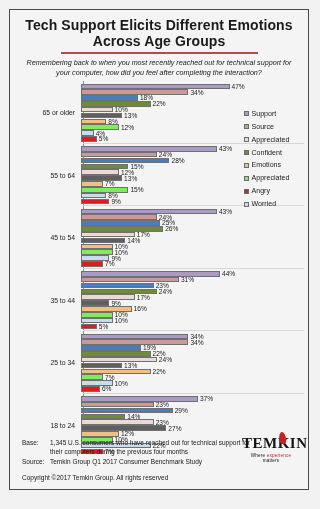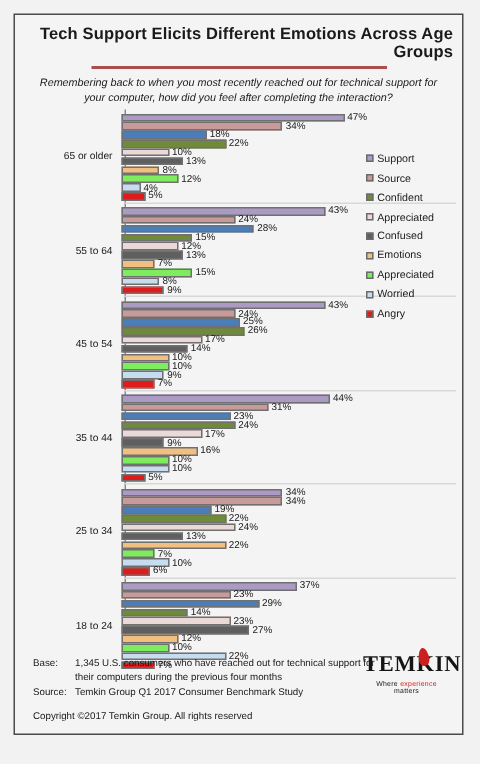--- a/index.html
+++ b/index.html
@@ -19,22 +19,22 @@
     left: 9px; top: 9px;
     width: 300px; height: 481px;
     border: 1.5px solid #4a4a4a;
     background: #f4f4f4;
     box-sizing: border-box;
     display: flex;
     flex-direction: column;
   }
   
   .title {
-    text-align: right;
-    font-size: 11px;
+    text-align: center;
+    font-size: 14px;
     font-weight: bold;
     color: #1a1a1a;
     letter-spacing: 0.1px;
     padding: 7px 6px 0 6px;
   }
   .title-rule {
     width: 197px;
     height: 1.6px;
     background: #a9504a;
     margin: 3px auto 0 auto;
@@ -501,46 +501,42 @@
       <div class="legend" id="legend">
           <div class="legend-item">
             <span class="legend-swatch" style="background: rgb(170, 154, 196);"></span>
             <span class="legend-label">Support</span>
           </div>
           <div class="legend-item">
             <span class="legend-swatch" style="background: rgb(201, 154, 154);"></span>
             <span class="legend-label">Source</span>
           </div>
           <div class="legend-item">
+            <span class="legend-swatch" style="background: rgb(234, 217, 214);"></span>
+            <span class="legend-label">Appreciated</span>
+          </div>
+          <div class="legend-item">
             <span class="legend-swatch" style="background: rgb(111, 139, 58);"></span>
             <span class="legend-label">Confident</span>
           </div>
           <div class="legend-item">
-            <span class="legend-swatch" style="background: rgb(234, 217, 214);"></span>
-            <span class="legend-label">Appreciated</span>
-          </div>
-          <div class="legend-item">
-            <span class="legend-swatch" style="background: rgb(95, 95, 95);"></span>
-            <span class="legend-label">Confused</span>
-          </div>
-          <div class="legend-item">
             <span class="legend-swatch" style="background: rgb(242, 191, 130);"></span>
             <span class="legend-label">Emotions</span>
           </div>
           <div class="legend-item">
             <span class="legend-swatch" style="background: rgb(125, 237, 94);"></span>
             <span class="legend-label">Appreciated</span>
           </div>
           <div class="legend-item">
+            <span class="legend-swatch" style="background: rgb(224, 27, 27);"></span>
+            <span class="legend-label">Angry</span>
+          </div>
+          <div class="legend-item">
             <span class="legend-swatch" style="background: rgb(200, 220, 240);"></span>
             <span class="legend-label">Worried</span>
-          </div>
-          <div class="legend-item">
-            <span class="legend-swatch" style="background: rgb(224, 27, 27);"></span>
-            <span class="legend-label">Angry</span>
           </div>
         </div>
     </div>
 
     <div class="footer">
       <div class="foot-rows">
         <div class="foot-line">
           <span class="foot-key">Base:</span>
           <span class="foot-val">1,345 U.S. consumers who have reached out for technical support for their computers during the previous four months</span>
         </div>

